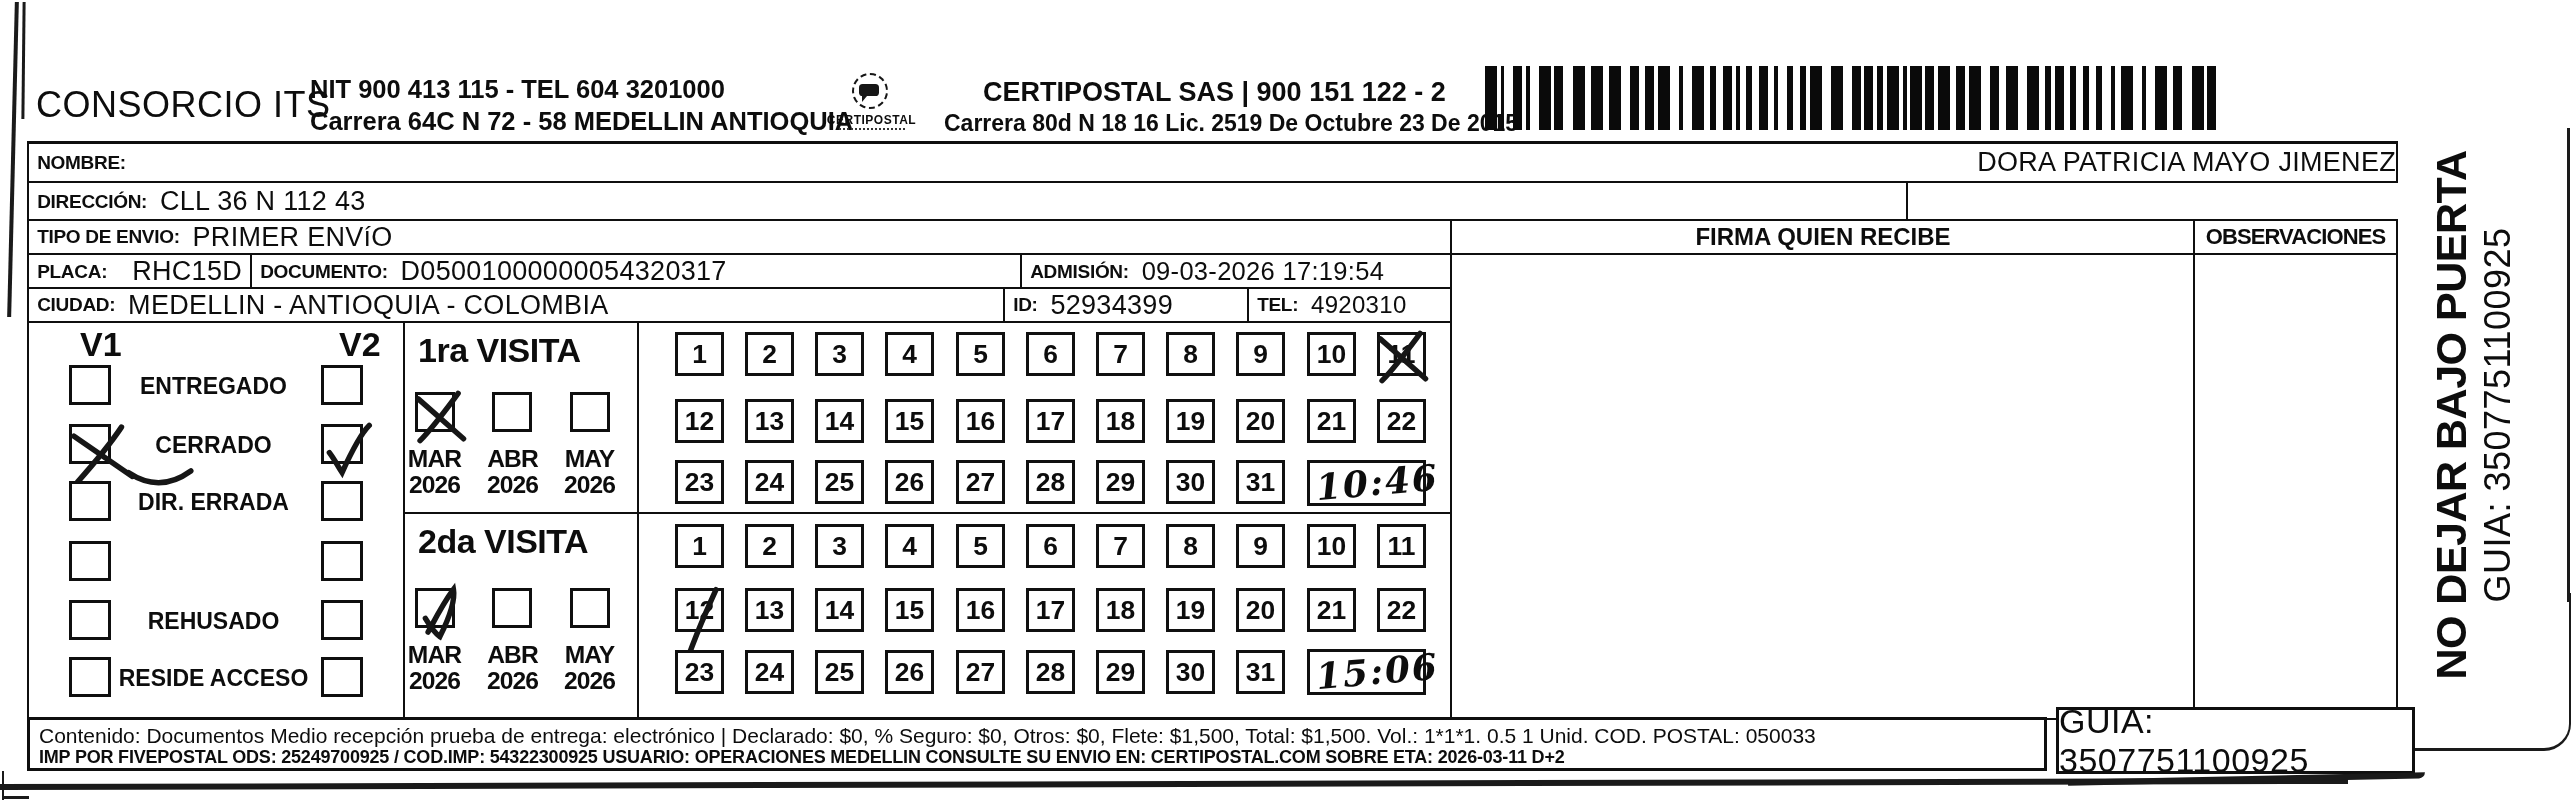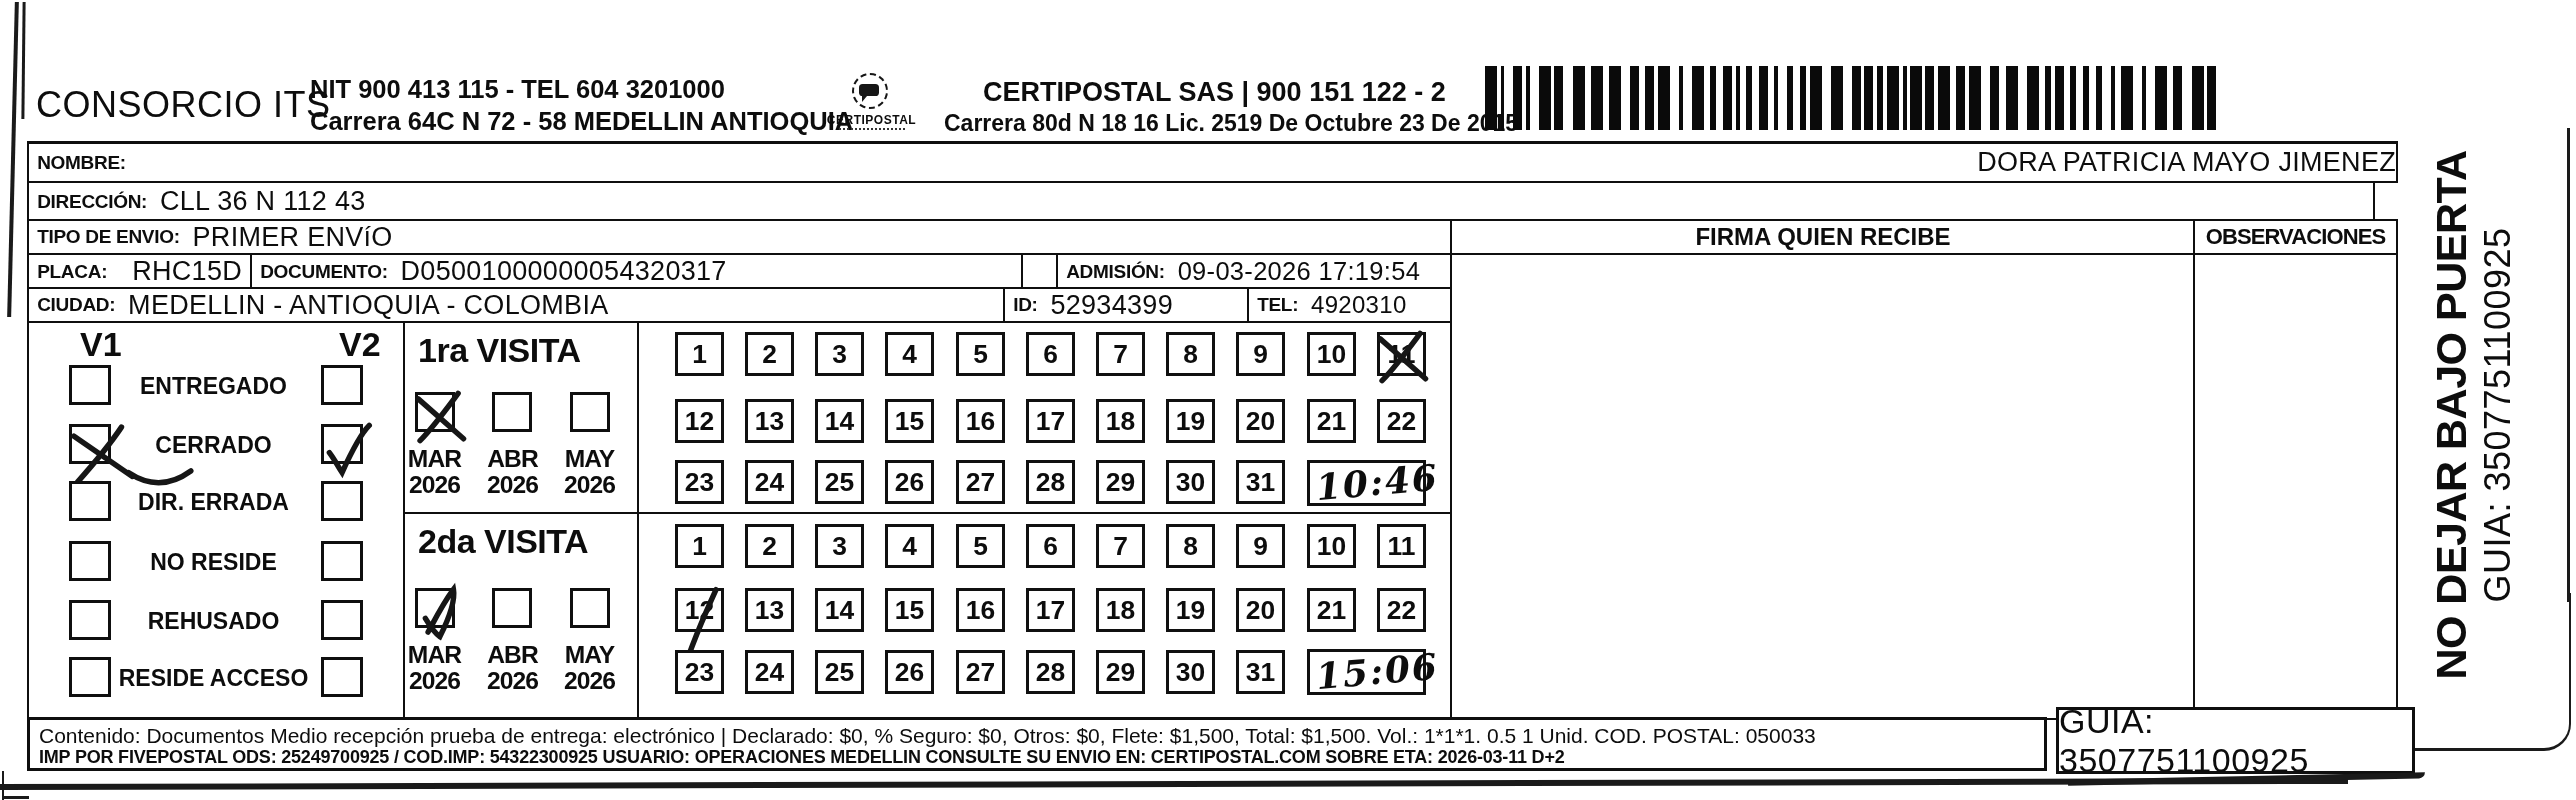--- a/index.html
+++ b/index.html
@@ -112,21 +112,21 @@
       <div style="position:absolute;left:670px;top:0;width:12px;height:64px;background:#0a0a0a;"></div>
       <div style="position:absolute;left:688px;top:0;width:9px;height:64px;background:#0a0a0a;"></div>
       <div style="position:absolute;left:707px;top:0;width:12px;height:64px;background:#0a0a0a;"></div>
       <div style="position:absolute;left:722px;top:0;width:9px;height:64px;background:#0a0a0a;"></div>
     </div>
 
   <div class="cell frow" style="left:27px;top:141px;width:2371px;height:42px;border-top-width:3.6px;justify-content:space-between;">
     <span class="lbl">NOMBRE:</span>
     <span class="val">DORA PATRICIA MAYO JIMENEZ</span>
   </div>
-  <div class="cell frow" style="left:27px;top:181px;width:2348px;height:41px;">
+  <div class="cell frow" style="left:27px;top:181px;width:1881px;height:41px;">
     <span class="lbl">DIRECCIÓN:</span>
     <span class="val">CLL 36 N 112 43</span>
   </div>
   <div class="cell hdrcell" style="left:1450px;top:219px;width:746px;height:36px;font-size:24px;">
     <span>FIRMA QUIEN RECIBE</span>
   </div>
   <div class="cell frow" style="left:27px;top:219px;width:1425px;height:36px;">
     <span class="lbl">TIPO DE ENVIO:</span>
     <span class="val">PRIMER ENVíO</span>
   </div>
@@ -135,21 +135,21 @@
   </div>
 
   <div class="cell frow" style="left:27px;top:253px;width:225px;height:37px;gap:25px;">
     <span class="lbl">PLACA:</span>
     <span class="val">RHC15D</span>
   </div>
   <div class="cell frow" style="left:250px;top:253px;width:773px;height:37px;">
     <span class="lbl">DOCUMENTO:</span>
     <span class="val">D05001000000054320317</span>
   </div>
-  <div class="cell frow" style="left:1020px;top:253px;width:501px;height:37px;margin-left:36px;">
+  <div class="cell frow" style="left:1020px;top:253px;width:501px;height:37px;">
     <span class="lbl">ADMISIÓN:</span>
     <span class="val" style="font-size:25.5px;">09-03-2026 17:19:54</span>
   </div>
 
   <div class="cell frow" style="left:27px;top:287px;width:978px;height:36px;">
     <span class="lbl">CIUDAD:</span>
     <span class="val">MEDELLIN - ANTIOQUIA - COLOMBIA</span>
   </div>
   <div class="cell frow" style="left:1003px;top:287px;width:247px;height:36px;">
     <span class="lbl">ID:</span>
@@ -190,21 +190,20 @@
           </svg>
         </span>
       </div>
       <div class="srow" style="top:481px">
         <span class="cb" style="left:42px;"></span>
         <span class="slab">DIR. ERRADA</span>
         <span class="cb" style="left:294px;"></span>
       </div>
       <div class="srow" style="top:541px">
         <span class="cb" style="left:42px;"></span>
-        <span class="slab">NO RESIDE</span>
         <span class="cb" style="left:294px;"></span>
       </div>
       <div class="srow" style="top:600px">
         <span class="cb" style="left:42px;"></span>
         <span class="slab">REHUSADO</span>
         <span class="cb" style="left:294px;"></span>
       </div>
       <div class="srow" style="top:657px">
         <span class="cb" style="left:42px;"></span>
         <span class="slab">RESIDE ACCESO</span>

